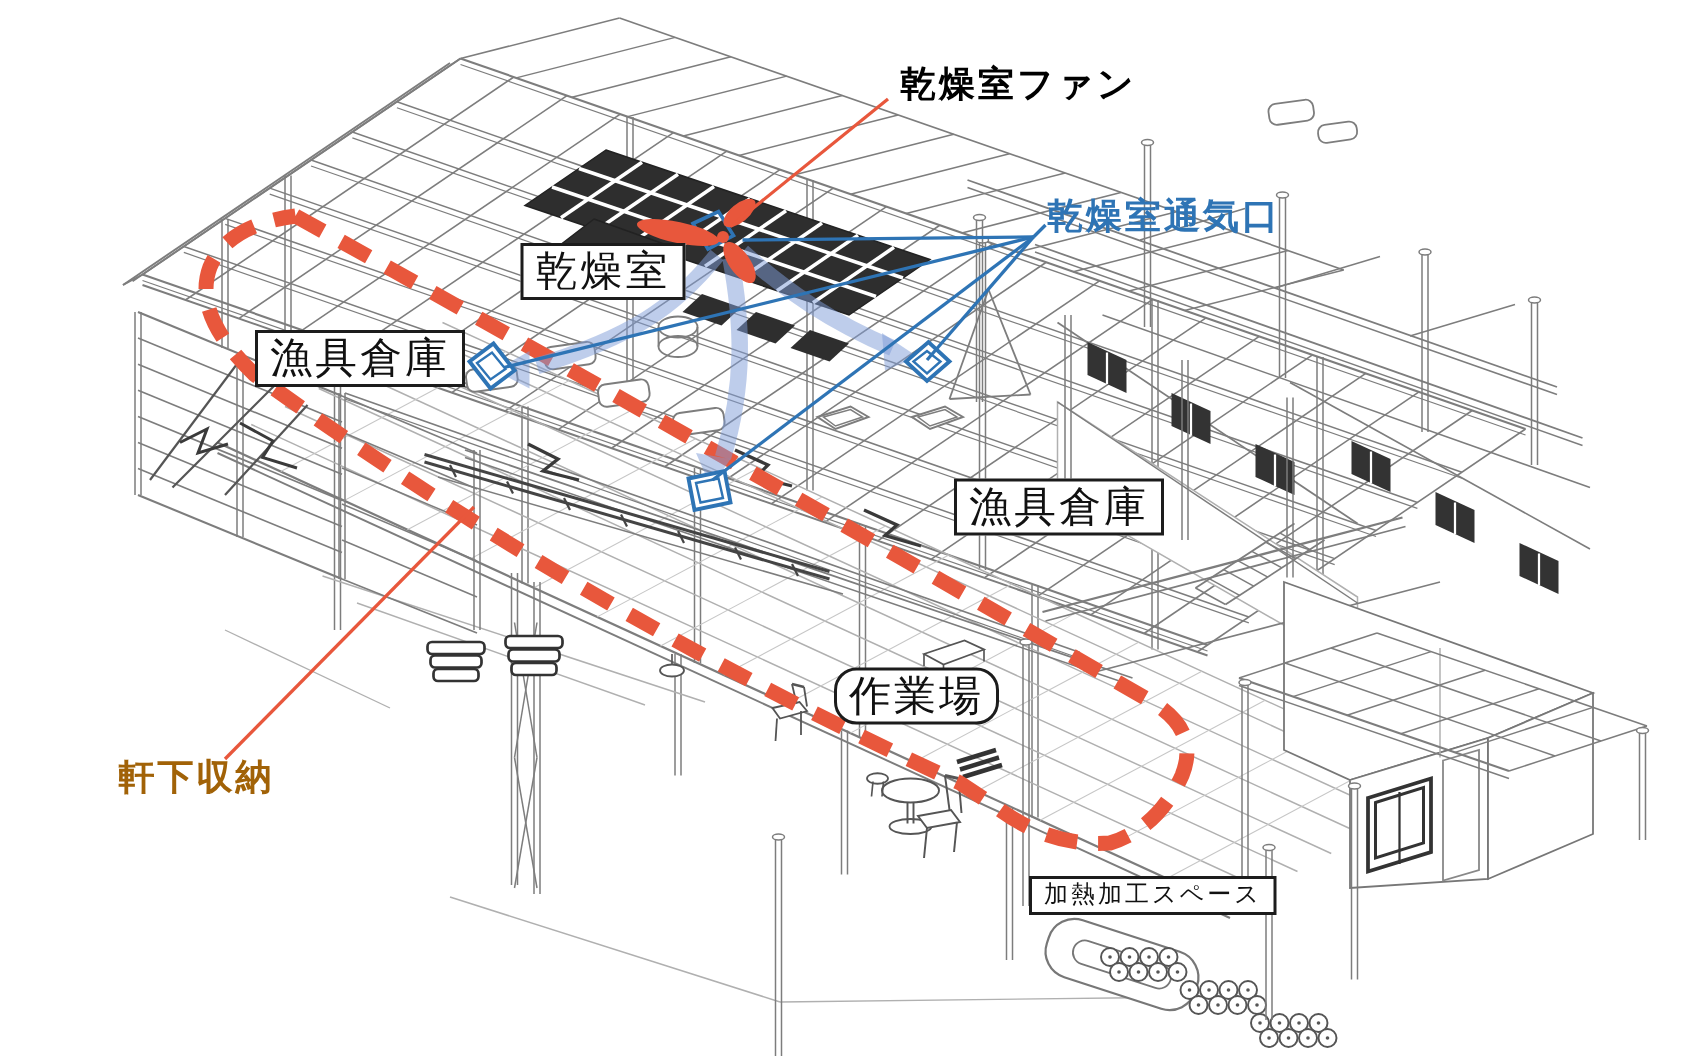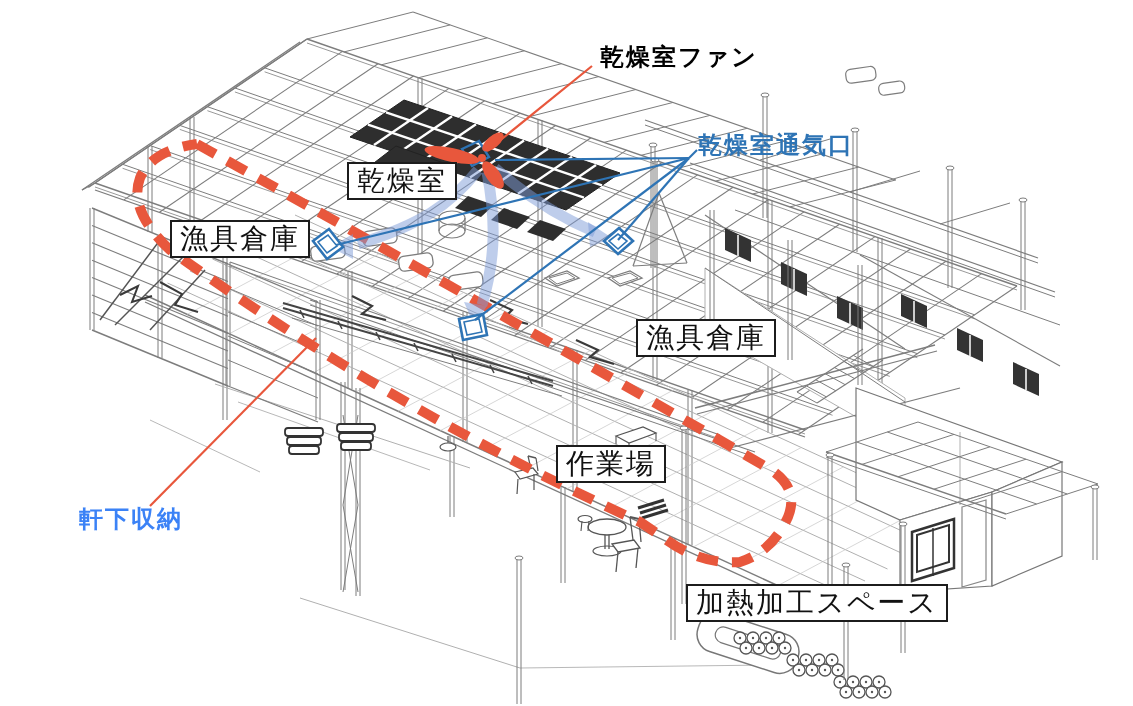--- a/index.html
+++ b/index.html
@@ -3,22 +3,22 @@
 <meta charset="utf-8">
 <style>
   html,body{margin:0;padding:0;background:#fff;}
   .stage{position:relative;width:1133px;height:706px;background:#fff;overflow:hidden;font-family:"Liberation Sans","DejaVu Sans",sans-serif;}
   svg{position:absolute;left:0;top:0;}
   .lbl{position:absolute;background:#fff;border:2px solid #1c1c1c;color:#111;font-size:28px;line-height:1;padding:3px 8px;letter-spacing:2px;white-space:nowrap;}
   .ann{position:absolute;font-size:24px;font-weight:bold;letter-spacing:2px;white-space:nowrap;line-height:1;}
   #lbl-kanso{left:347px;top:162px;}
   #lbl-gyogu{left:170px;top:220px;}
   #lbl-konbu{left:636px;top:319px;}
-  #lbl-sagyo{left:556px;top:445px;}
-  #lbl-kanetsu{left:686px;top:584px;font-size:28px;}
+  #lbl-sagyo{left:556px;top:445px;border-radius:15px;}
+  #lbl-kanetsu{left:686px;top:584px;font-size:16px;}
   #ann-fan{left:584px;top:45px;}
   #ann-vent{left:698px;top:133px;}
   #ann-noki{left:79px;top:507px;}
 </style>
 </head>
 <body>
 
 <div class="stage">
   <svg id="art" width="1133" height="706" viewBox="0 0 1133 706">
       <line x1="95" y1="183" x2="805" y2="430" stroke="#7d7d7d" stroke-width="1.4"></line>
@@ -428,14 +428,14 @@
       <line x1="150" y1="506" x2="316" y2="338" stroke="#e8573c" stroke-width="2.2"></line>
     </svg>
 
   <div class="lbl" id="lbl-kanso">乾燥室</div>
   <div class="lbl" id="lbl-gyogu">漁具倉庫</div>
   <div class="lbl" id="lbl-konbu">漁具倉庫</div>
   <div class="lbl" id="lbl-sagyo">作業場</div>
   <div class="lbl" id="lbl-kanetsu">加熱加工スペース</div>
   <div class="ann" id="ann-fan" style="color: #000000; margin-left: 16px;">乾燥室ファン</div>
   <div class="ann" id="ann-vent" style="color: rgb(46, 116, 181); text-align: center;">乾燥室通気口</div>
-  <div class="ann" id="ann-noki" style="color: #3b82f6;">軒下収納</div>
+  <div class="ann" id="ann-noki" style="color: #a16207;">軒下収納</div>
 </div>
 
 </body></html>

